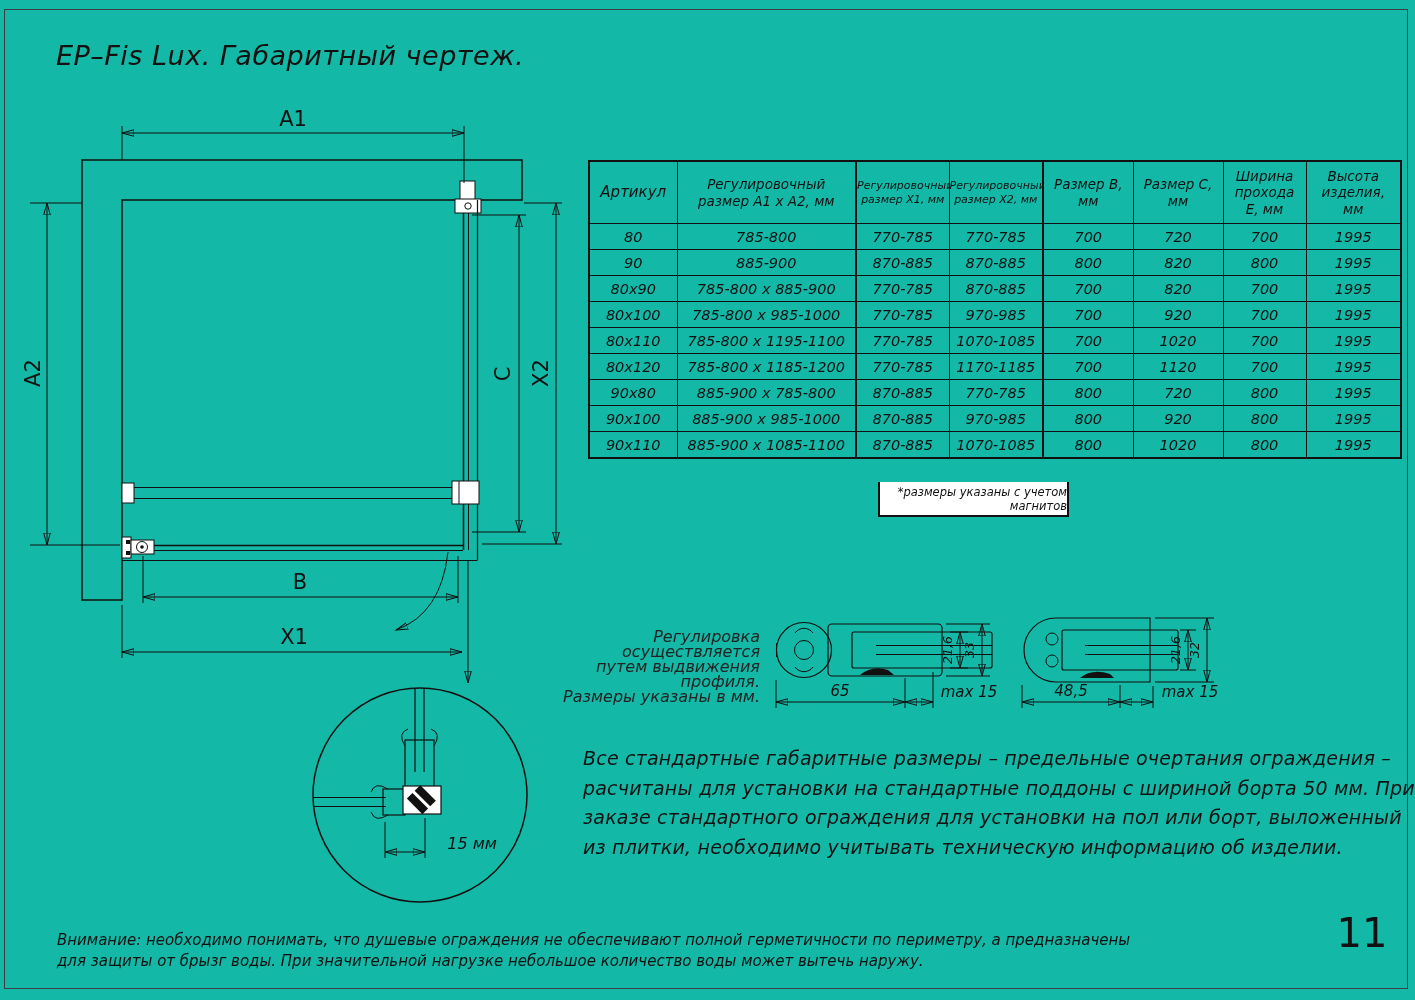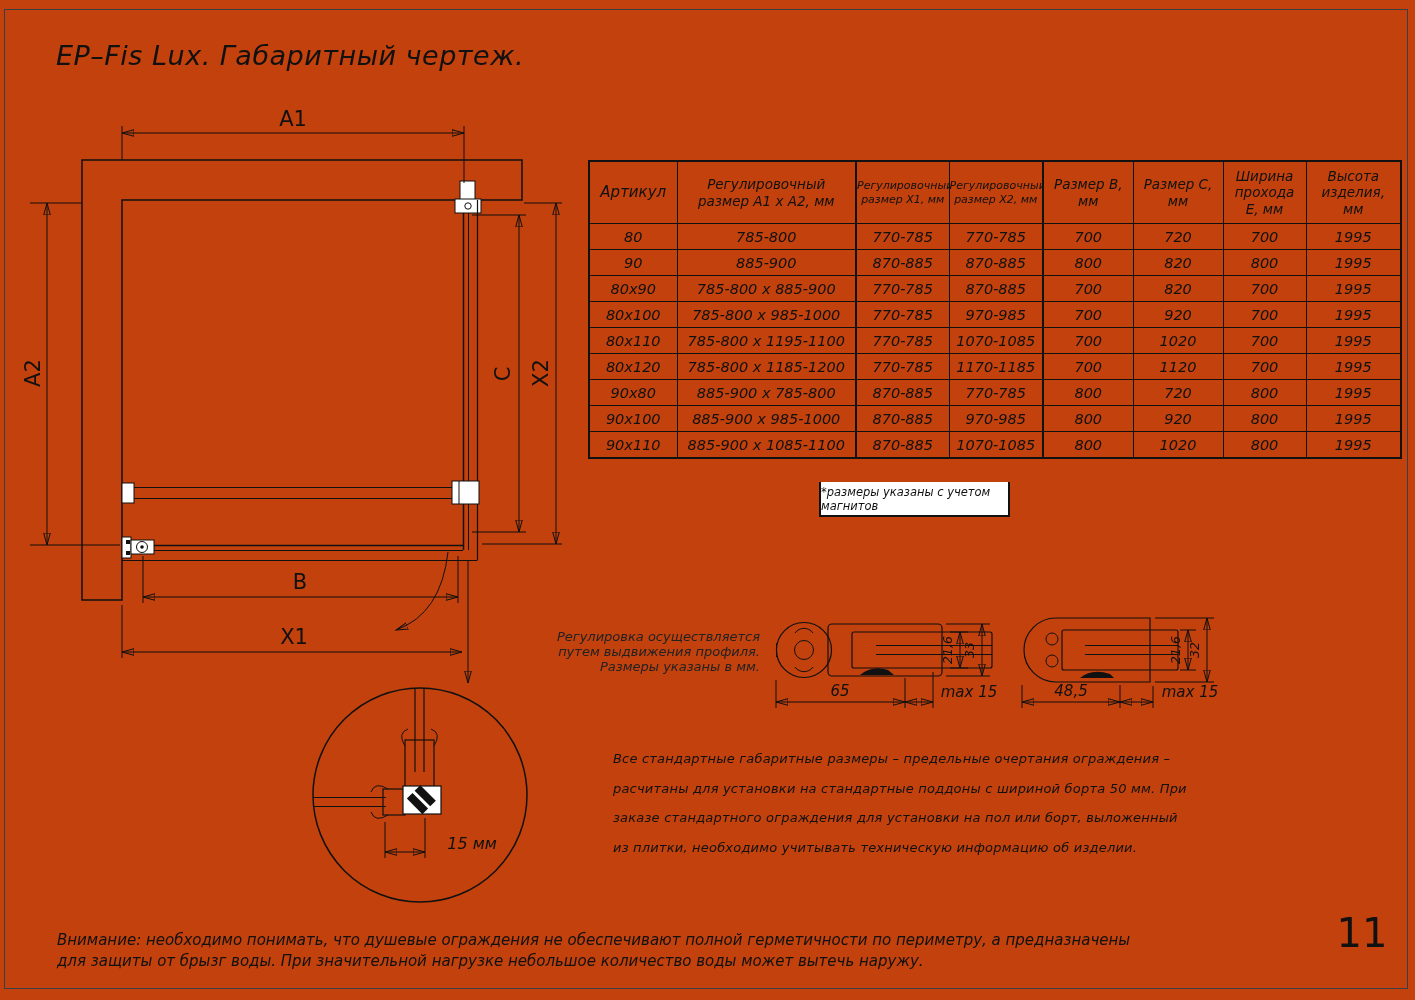--- a/index.html
+++ b/index.html
@@ -1,39 +1,39 @@
 <!DOCTYPE html>
 <html><head>
 <meta charset="utf-8">
 <style>
   html,body{margin:0;padding:0;background:#fff}
-  .page{position:relative;width:1415px;height:1000px;background:#c2410c;overflow:hidden;
+  .page{position:relative;width:1415px;height:1000px;background:#14b8a6;overflow:hidden;
         font-family:"DejaVu Sans",sans-serif;color:#111}
   .frame{position:absolute;left:4px;top:9px;width:1402px;height:978px;border:1px solid #3a3f45;pointer-events:none}
   .title{position:absolute;left:56px;top:40px;font-style:italic;font-size:27px;white-space:nowrap;letter-spacing:.5px}
   .pagenum{position:absolute;left:1312px;top:910px;width:100px;text-align:center;font-size:40px}
 
   
   .sizes{position:absolute;left:588px;top:160px;width:812px;border-collapse:collapse;table-layout:fixed;
          font-style:italic;border:2px solid #111}
   .sizes th,.sizes td{border:1px solid #111;text-align:center;vertical-align:middle;padding:0;
          white-space:pre-line;overflow:hidden}
   .sizes th{height:61px;font-weight:normal;font-size:13.5px;line-height:16.5px}
   .sizes th.c0{font-size:15px}
   .sizes th.xh{font-size:11px;line-height:14px}
   .sizes td{height:25px;font-size:14.5px}
   .sizes .tL{border-left:2px solid #111}
   .sizes .tR{border-right:2px solid #111}
-  .footnote{position:absolute;left:819px;top:482px;width:187px;height:30px;border:2px solid #111;border-top:none;
-         background:#fff;font-style:italic;font-size:11.5px;line-height:14px;text-align:left;padding-top:3px;
+  .footnote{position:absolute;left:878px;top:482px;width:187px;height:30px;border:2px solid #111;border-top:none;
+         background:#fff;font-style:italic;font-size:11.5px;line-height:14px;text-align:right;padding-top:3px;
          white-space:pre-line}
 
   .adjnote{position:absolute;left:555px;top:629px;width:205px;text-align:right;font-style:italic;
-         font-size:13px;line-height:15px;color:#222}
-  .para{position:absolute;left:613px;top:744px;font-style:italic;font-size:13px;line-height:29.5px;
+         font-size:16px;line-height:15px;color:#222}
+  .para{position:absolute;left:583px;top:744px;font-style:italic;font-size:19px;line-height:29.5px;
          white-space:nowrap;letter-spacing:.2px}
   .warn{position:absolute;left:57px;top:930px;font-style:italic;font-size:15px;line-height:21px;white-space:nowrap}
   .warn .u{}
 
   
   svg{position:absolute;left:0;top:0}
   svg line,svg path,svg rect,svg circle{stroke:#111;fill:none}
   .s1{stroke-width:1}
   .s12{stroke-width:1.2}
   .s14{stroke-width:1.5}

